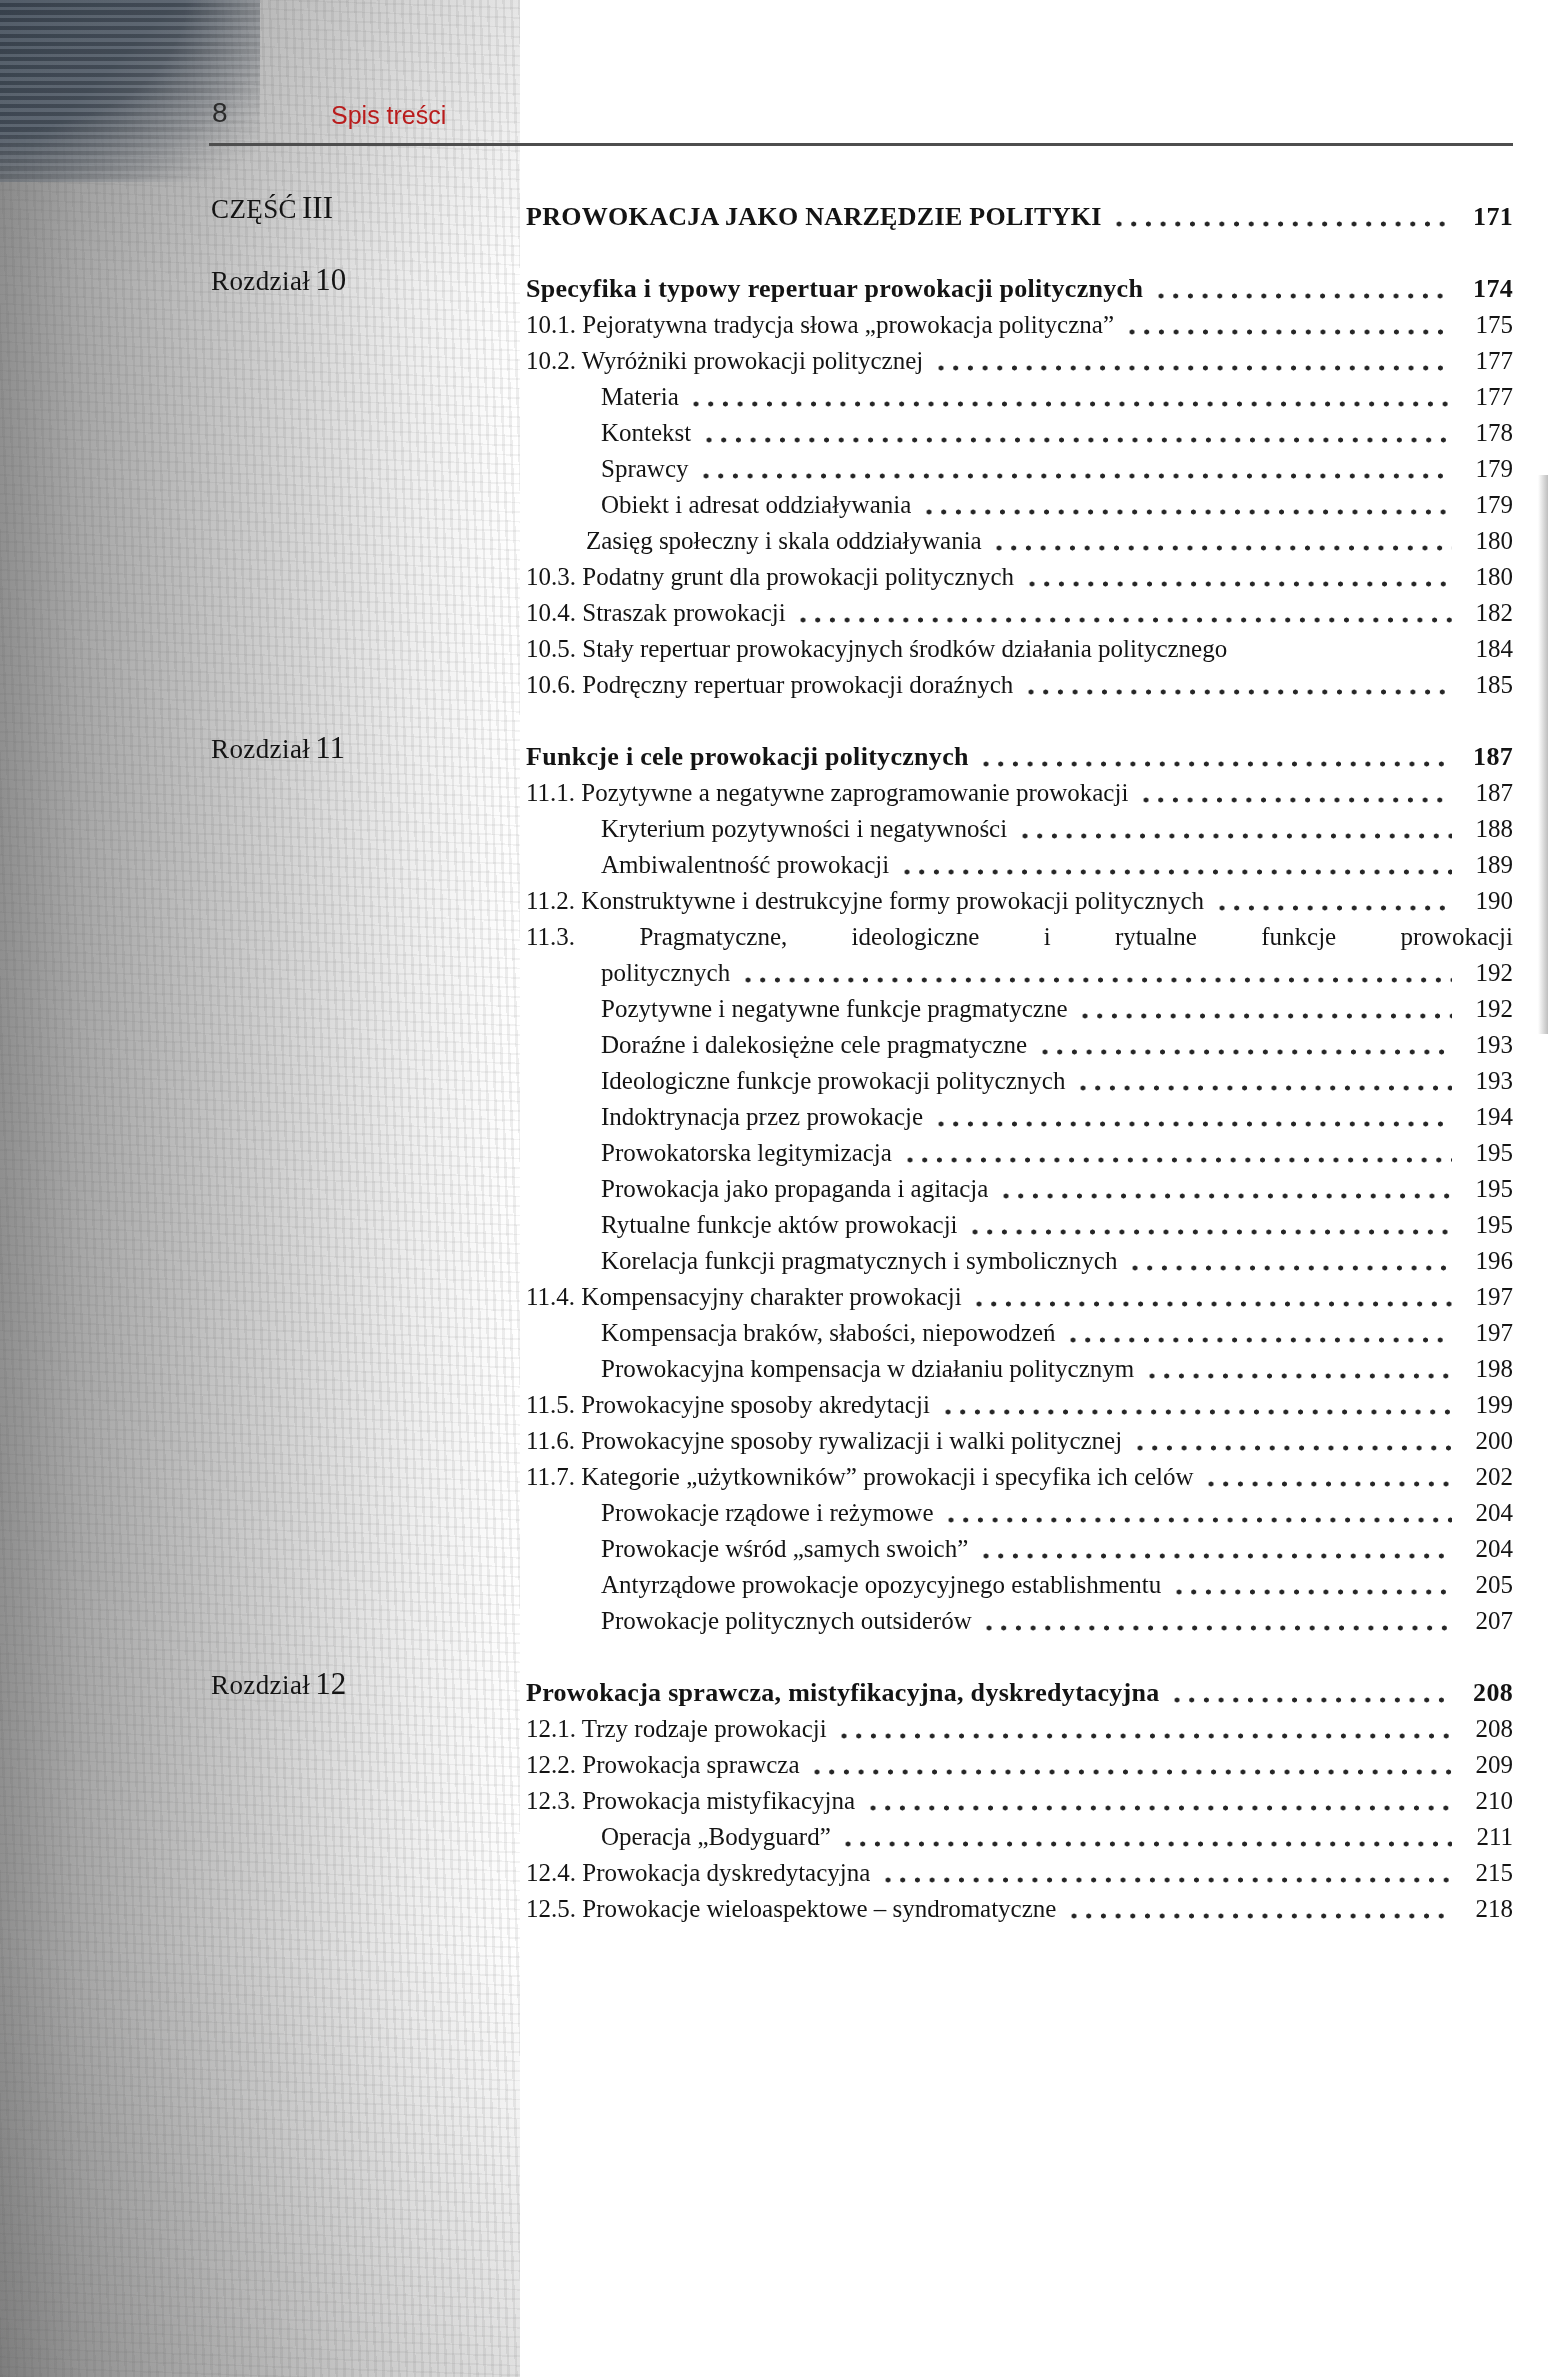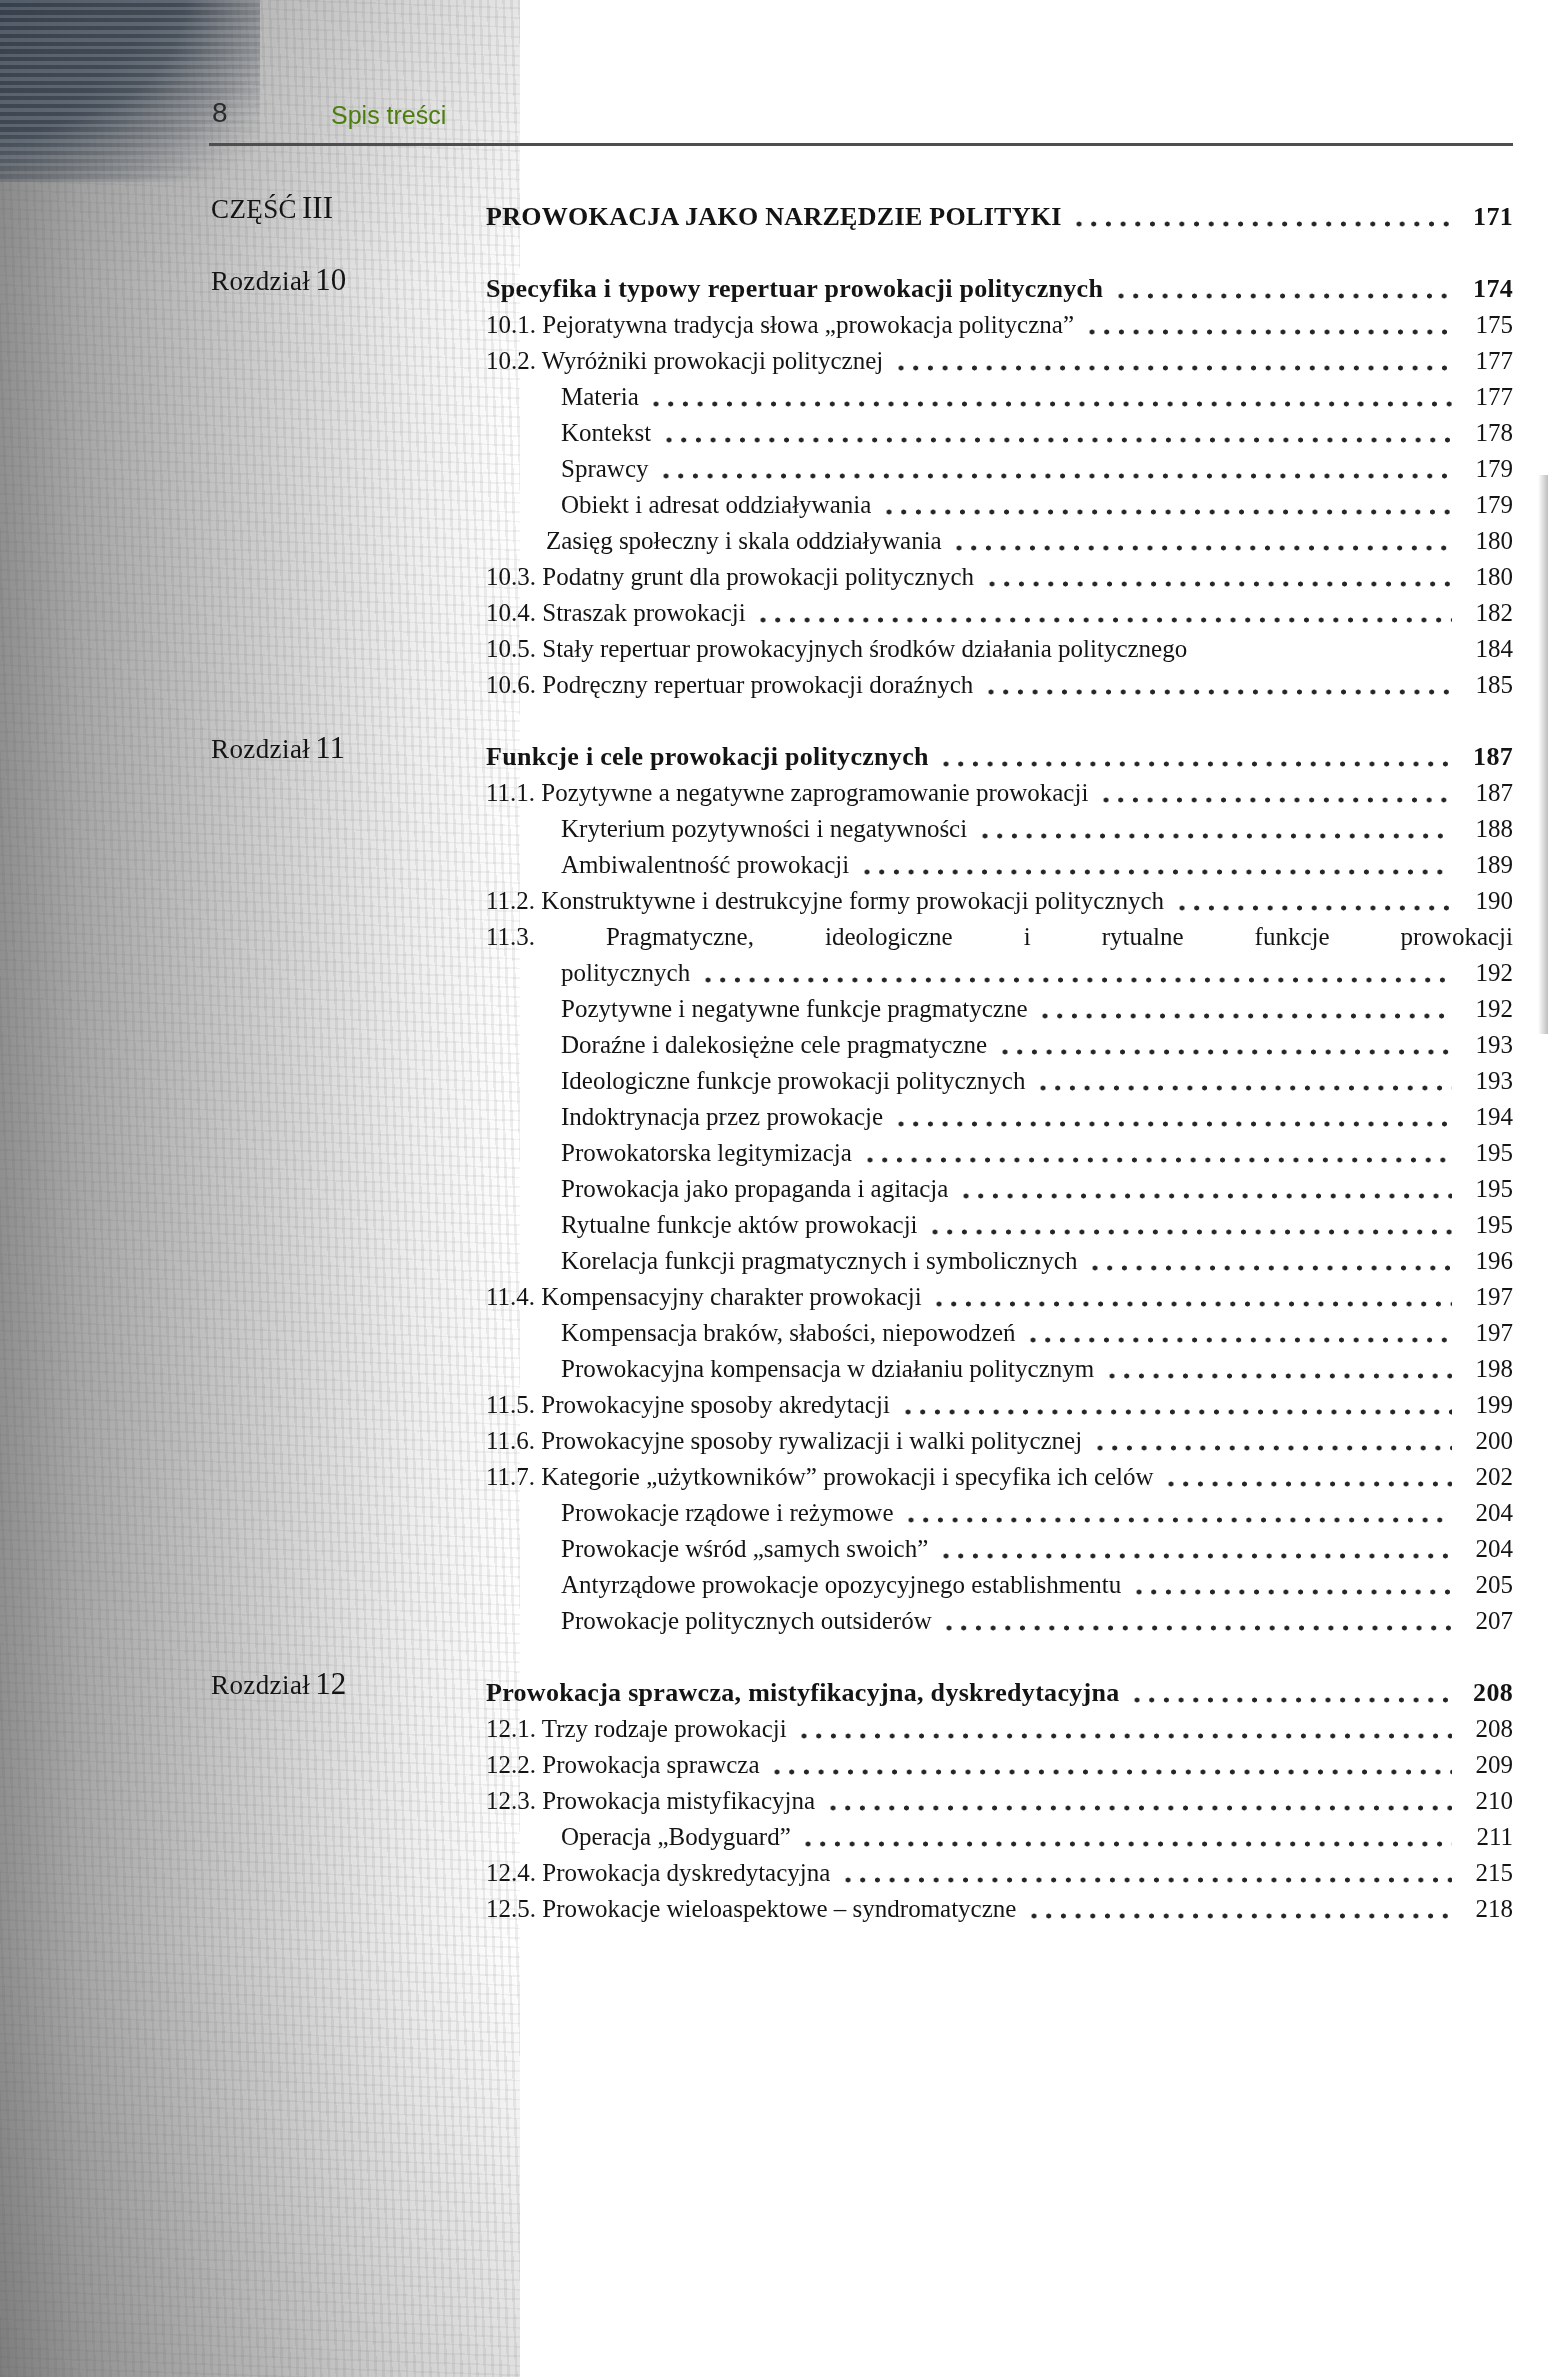--- a/index.html
+++ b/index.html
@@ -46,21 +46,21 @@
 
   
   .h-num {
     position: absolute; left: 212px; top: 97px;
     font-family: "Liberation Sans", sans-serif;
     font-size: 28px; color: #2b2b2b;
   }
   .h-title {
     position: absolute; left: 331px; top: 101px;
     font-family: "Liberation Sans", sans-serif;
-    font-size: 25px; color: #4d7c0f;
+    font-size: 25px; color: #b91c1c;
   }
   .h-rule {
     position: absolute; left: 209px; right: 36px; top: 143px;
     height: 2.6px; background: var(--rule, #4e4e4e);
   }
 
   
   #toc {
     position: absolute;
     left: 0; top: 199px; right: 0;
@@ -96,21 +96,21 @@
   }
   .entry.title {
     font-weight: bold;
     font-size: 26px;
     letter-spacing: 0.3px;
   }
   .lvl0 { padding-left: 0; }
   .lvl1 { padding-left: 75px; }
   .lvl2 { padding-left: 60px; }
 
-  .etext { flex: 0 1 auto; white-space: nowrap; }
+  .etext { flex: 0 1 auto; white-space: nowrap; margin-left: 40px; }
   .entry.justify .etext {
     flex: 1 1 auto;
     white-space: normal;
     text-align: justify;
     text-align-last: justify;
   }
   .dots {
     flex: 1 1 auto;
     min-width: 21px;
     margin: 0 7px 0 8.7px;

